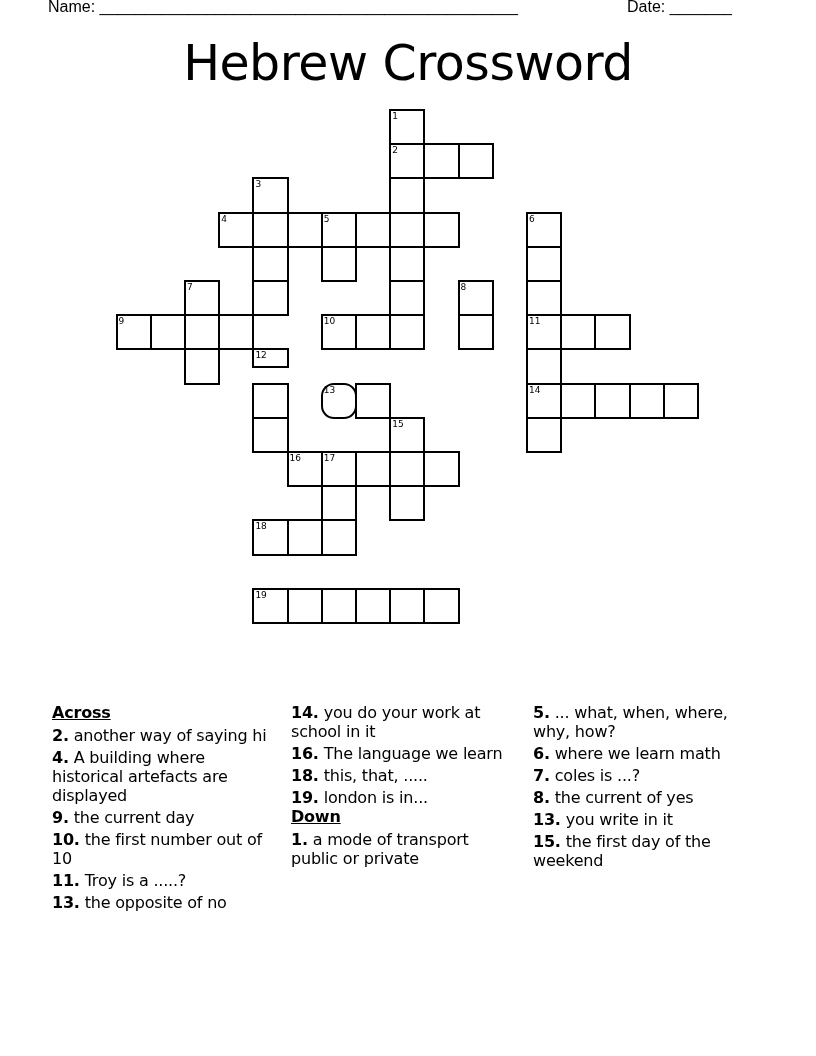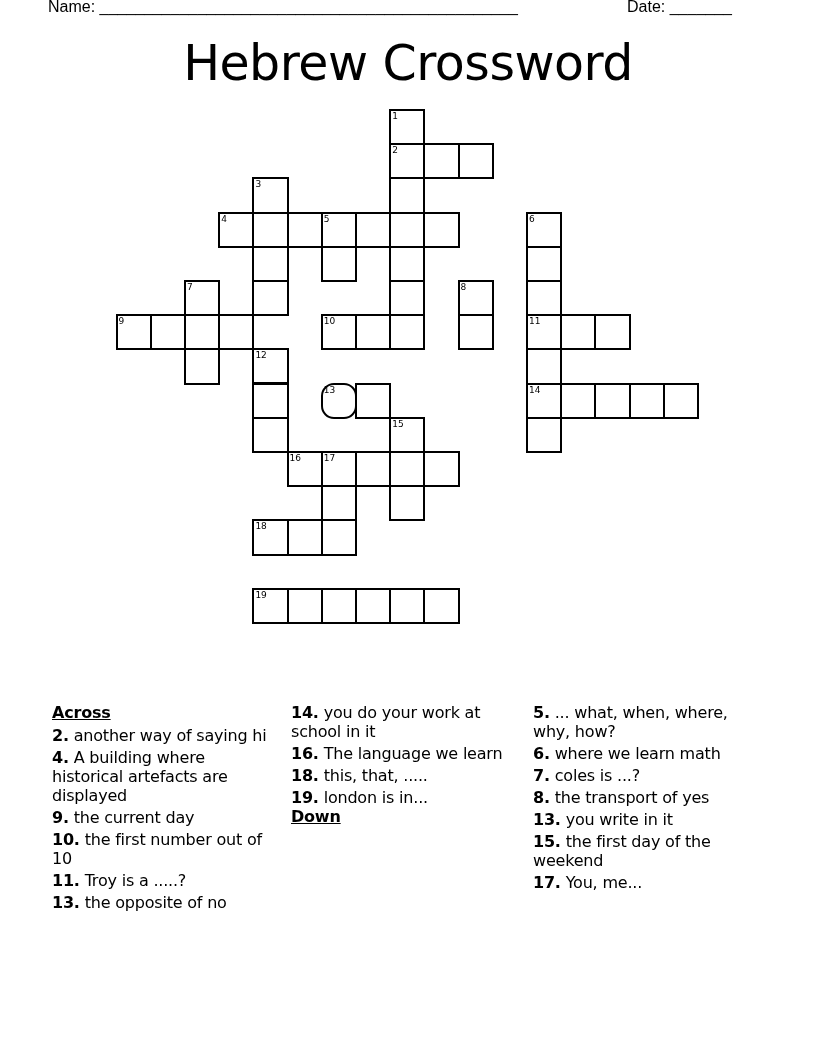--- a/index.html
+++ b/index.html
@@ -82,21 +82,21 @@
     </div>
     <div class="cell" style="left: 356px; top: 315.2px; width: 36.2px; height: 36.2px;"></div>
     <div class="cell" style="left: 390.2px; top: 315.2px; width: 36.2px; height: 36.2px;"></div>
     <div class="cell" style="left: 458.6px; top: 315.2px; width: 36.2px; height: 36.2px;"></div>
     <div class="cell" style="left: 527px; top: 315.2px; width: 36.2px; height: 36.2px;">
       <span class="num">11</span>
     </div>
     <div class="cell" style="left: 561.2px; top: 315.2px; width: 36.2px; height: 36.2px;"></div>
     <div class="cell" style="left: 595.4px; top: 315.2px; width: 36.2px; height: 36.2px;"></div>
     <div class="cell" style="left: 185px; top: 349.4px; width: 36.2px; height: 36.2px;"></div>
-    <div class="cell" style="left: 253.4px; top: 349.4px; width: 36.2px; height: 36px;">
+    <div class="cell" style="left: 253.4px; top: 349.4px; width: 36.2px; height: 20px;">
       <span class="num">12</span>
     </div>
     <div class="cell" style="left: 527px; top: 349.4px; width: 36.2px; height: 36.2px;"></div>
     <div class="cell" style="left: 253.4px; top: 383.6px; width: 36.2px; height: 36.2px;"></div>
     <div class="cell" style="left: 321.8px; top: 383.6px; width: 36.2px; height: 36.2px; border-radius: 13px;">
       <span class="num">13</span>
     </div>
     <div class="cell" style="left: 356px; top: 383.6px; width: 36.2px; height: 36.2px;"></div>
     <div class="cell" style="left: 527px; top: 383.6px; width: 36.2px; height: 36.2px;">
       <span class="num">14</span>
@@ -145,23 +145,23 @@
   <div class="clue"><span class="n">11.</span> <span>Troy is a .....?</span></div>
   <div class="clue"><span class="n">13.</span> <span>the opposite of no</span></div>
 </div>
 
 <div class="clues col2">
   <div class="clue"><span class="n">14.</span> <span>you do your work at school in it</span></div>
   <div class="clue"><span class="n">16.</span> <span>The language we learn</span></div>
   <div class="clue"><span class="n">18.</span> <span>this, that, .....</span></div>
   <div class="clue" style="margin-bottom:0"><span class="n">19.</span> <span>london is in...</span></div>
   <span class="sec-head">Down</span>
+  <div class="clue"><span class="n">1.</span> <span>a mode of transport public or private</span></div>
 </div>
 
 <div class="clues col3">
   <div class="clue"><span class="n">5.</span> <span>... what, when, where, why, how?</span></div>
   <div class="clue"><span class="n">6.</span> <span>where we learn math</span></div>
   <div class="clue"><span class="n">7.</span> <span>coles is ...?</span></div>
-  <div class="clue"><span class="n">8.</span> <span>the transport of yes</span></div>
+  <div class="clue"><span class="n">8.</span> <span>the current of yes</span></div>
   <div class="clue"><span class="n">13.</span> <span>you write in it</span></div>
   <div class="clue"><span class="n">15.</span> <span>the first day of the weekend</span></div>
-  <div class="clue"><span class="n">17.</span> <span>You, me...</span></div>
 </div>
 
 </body></html>

